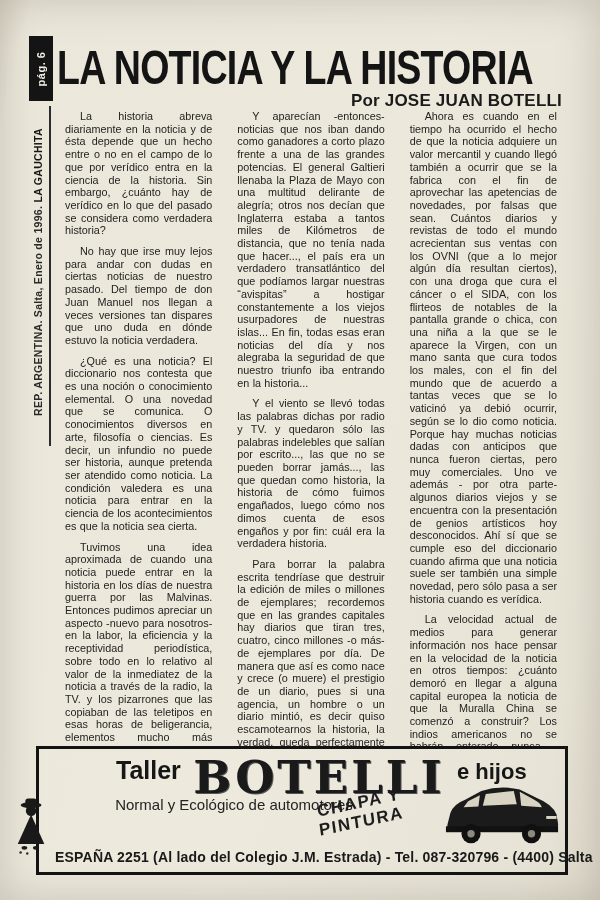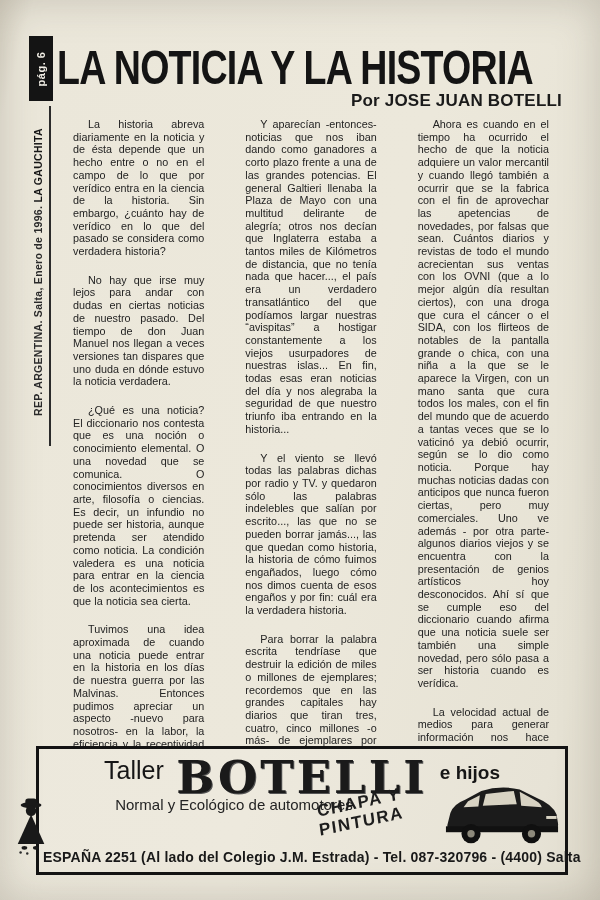--- a/index.html
+++ b/index.html
@@ -49,53 +49,53 @@
     position:absolute;right:38px;top:80px;
     font-size:17px;font-weight:bold;color:#1a1a1a;letter-spacing:.2px;margin-top:11px;
   }
   
   .columns{
     position:absolute;left:57px;top:102px;width:508px;height:644px;
     display:flex;gap:9px;overflow:hidden;
   }
   .col{flex:1 1 0;overflow:hidden;}
   .col p{
-    margin:16px;
+    margin:8px;
     font-size:10.8px;line-height:12.7px;
     text-align:justify;color:#232323;
     text-indent:15px;
     word-spacing:.3px;
   }
   .col p.cont{text-indent:0;}
   
   .ad{
     position:absolute;left:36px;top:746px;width:532px;height:129px;
     border:3px solid #131313;background:rgba(255,255,255,.06);
     box-sizing:border-box;
   }
   .ad-row1{position:absolute;left:20px;top:2px;white-space:nowrap;}
-  .ad-taller{font-size:25px;font-weight:normal;color:#161616;vertical-align:14px;margin-left:45px;}
+  .ad-taller{font-size:25px;font-weight:bold;color:#161616;vertical-align:14px;margin-left:57px;}
   .ad-brand{
     font-family:"DejaVu Serif",serif;font-size:45px;font-weight:bold;
     color:#1a1a1a;letter-spacing:3px;margin:0 8px;
     text-shadow:1px 1px 0 #555;
   }
-  .ad-suffix{font-size:19px;font-weight:bold;color:#161616;vertical-align:14px;}
+  .ad-suffix{font-size:22px;font-weight:bold;color:#161616;vertical-align:14px;}
   .ad-service{
     position:absolute;left:70px;top:46px;width:250px;text-align:center;
     font-size:15px;color:#242424;line-height:19px;
   }
   .ad-stamp{
     position:absolute;left:278px;top:44px;
     transform:rotate(-12deg) skewX(-4deg);
     font-size:17px;font-weight:bold;color:#1d1d1d;
     text-align:center;line-height:19px;letter-spacing:1.5px;white-space:nowrap;
   }
   .ad-address{
-    position:absolute;left:4px;bottom:7px;width:100%;text-align:center;
+    position:absolute;left:16px;bottom:7px;width:100%;text-align:center;
     font-size:14px;font-weight:bold;color:#191919;letter-spacing:.2px;
     white-space:nowrap;
   }
   .ad-car{position:absolute;right:4px;top:28px;width:118px;height:78px;}
   .mascot{position:absolute;left:13px;top:796px;width:38px;height:60px;}
 </style>
 </head>
 <body>
 
 <div class="page">

